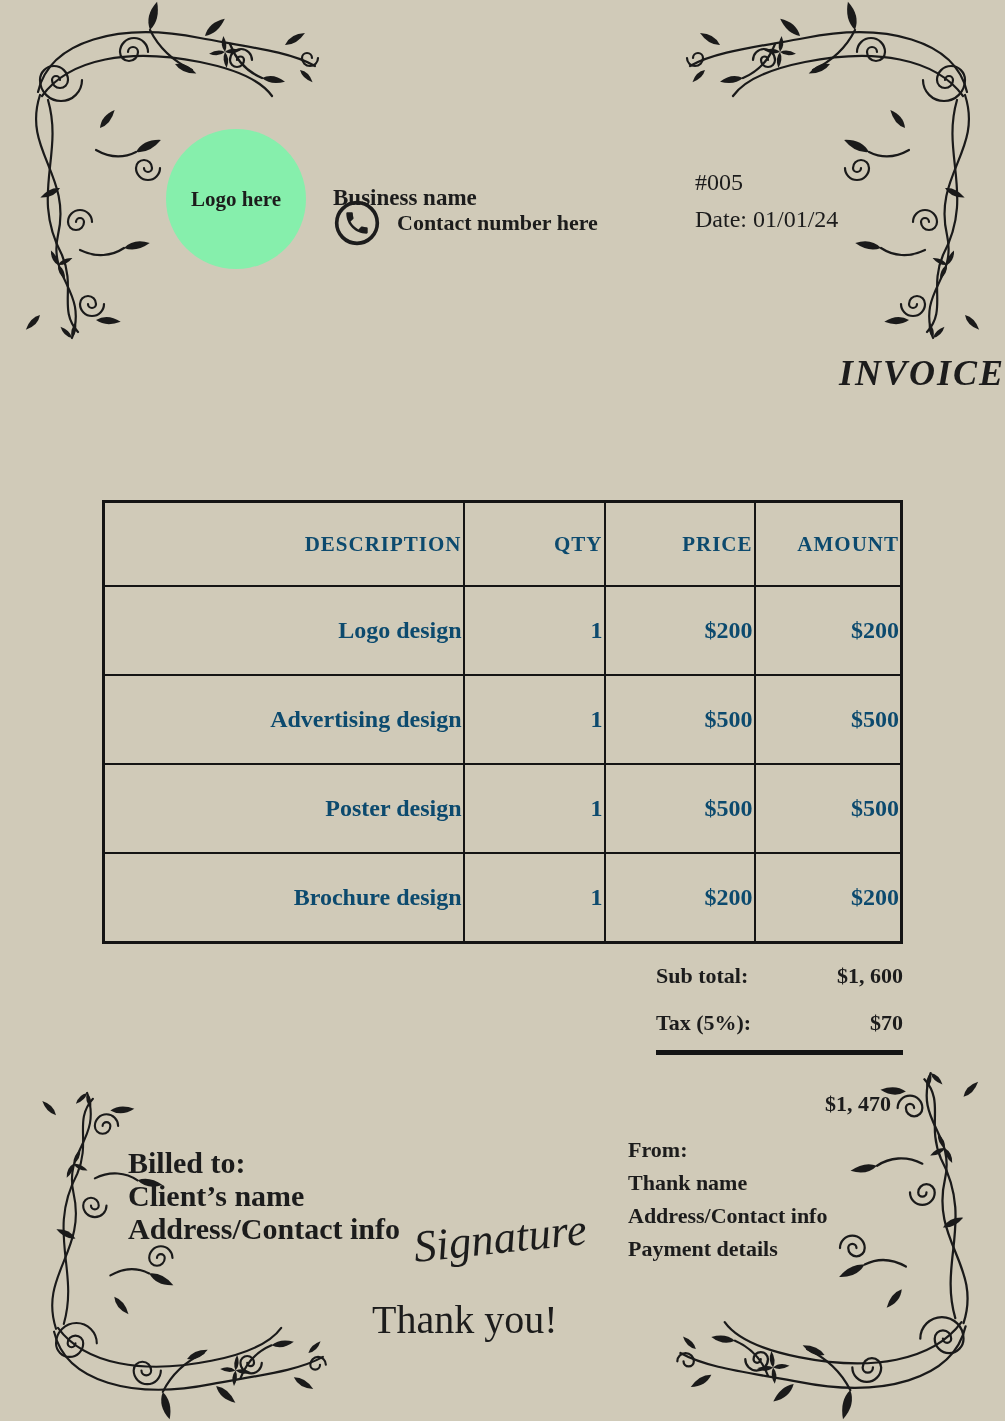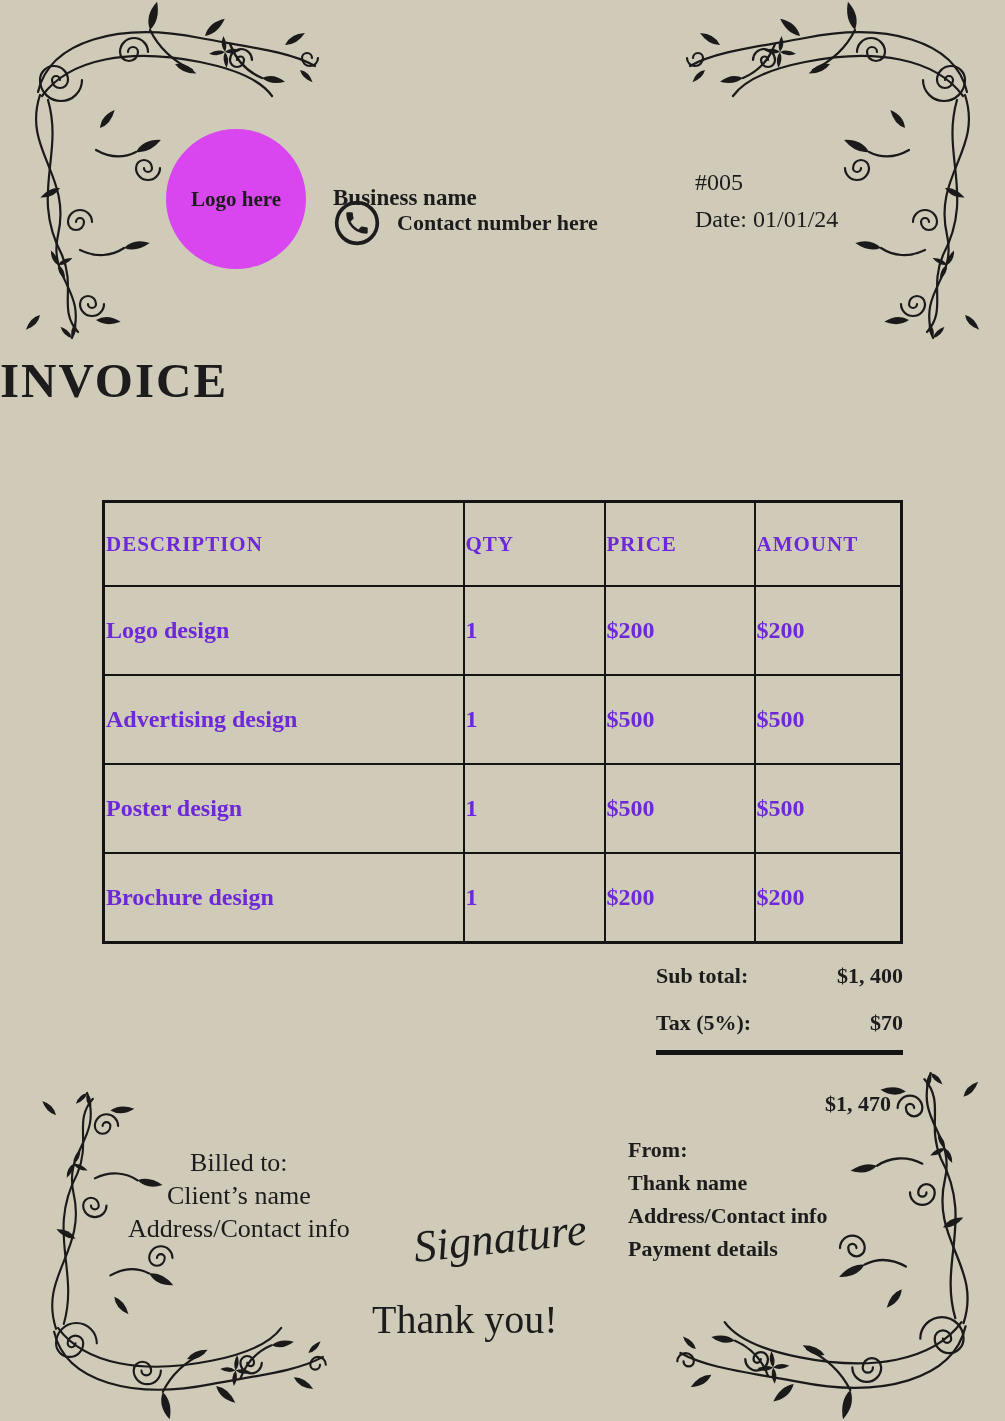--- a/index.html
+++ b/index.html
@@ -9,52 +9,52 @@
     font-family:"Liberation Serif","DejaVu Serif",serif;
   }
   .flourish{position:absolute;width:320px;height:340px;pointer-events:none;}
   #fl-tl{top:0;left:0;}
   #fl-tr{top:0;right:0;transform:scaleX(-1);}
   #fl-bl{bottom:0;left:0;transform:scaleY(-1);width:345px;height:330px;}
   #fl-br{bottom:0;right:0;transform:scale(-1,-1);width:330px;height:350px;}
 
   .logo-circle{
     position:absolute;left:166px;top:129px;width:140px;height:140px;
-    border-radius:50%;background:#d946ef;display:flex;align-items:center;justify-content:center;
+    border-radius:50%;background:#86efac;display:flex;align-items:center;justify-content:center;
     font-weight:bold;font-size:21px;
   }
   .business-name{position:absolute;left:333px;top:185px;font-weight:bold;font-size:23px;}
   .phone-row{position:absolute;left:334px;top:200px;display:flex;align-items:center;gap:17px;}
   .phone-row svg{width:46px;height:46px;display:block;}
   .contact-text{font-weight:bold;font-size:22px;}
   .invoice-meta{position:absolute;left:695px;top:164px;font-size:24px;line-height:37px;}
 
   .page-title{
-    position:absolute;top:352px;left:0;width:100%;text-align:left;
-    font-weight:bold;font-size:49px;letter-spacing:2px;
+    position:absolute;top:352px;left:0;width:100%;text-align:right;
+    font-weight:bold;font-size:36px;letter-spacing:2px;font-style:italic;
   }
 
   table.items{
     position:absolute;left:102px;top:500px;width:798px;
     border-collapse:collapse;table-layout:fixed;
   }
   table.items th,table.items td{
-    border:2.5px solid #141414;text-align:left;vertical-align:middle;
-    font-weight:bold;color:#6d28d9;
+    border:2.5px solid #141414;text-align:right;vertical-align:middle;
+    font-weight:bold;color:#0c4a6e;
   }
   table.items{border:3px solid #141414;}
   table.items th{height:80px;font-size:21px;letter-spacing:1px;}
   table.items td{height:85px;font-size:24px;}
 
   .totals{position:absolute;left:656px;top:963px;width:247px;font-weight:bold;font-size:22px;}
   .totals .trow{display:flex;justify-content:space-between;align-items:baseline;margin-bottom:21px;}
   .totals .rule{border-bottom:5px solid #141414;margin-top:-7px;}
   .totals .grand{display:flex;justify-content:flex-end;margin-top:36px;padding-right:12px;text-align:right;}
 
-  .billed-to{position:absolute;left:128px;top:1146px;font-weight:normal;font-size:26px;line-height:33px;text-align:center;}
+  .billed-to{position:absolute;left:128px;top:1146px;font-weight:bold;font-size:30px;line-height:33px;}
   .from-block{position:absolute;left:628px;top:1133px;font-weight:bold;font-size:22px;line-height:33px;}
 
   .signature{
     position:absolute;left:372px;top:1212px;width:256px;text-align:center;
     font-style:italic;font-size:45px;transform:rotate(-6deg);
     font-family:"Liberation Serif",serif;
   }
   .thank-you{
     position:absolute;left:372px;top:1296px;width:256px;text-align:left;
     font-weight:normal;font-size:40px;
@@ -185,21 +185,21 @@
       <td>1</td>
       <td>$200</td>
       <td>$200</td>
     </tr>
   </tbody>
 </table>
 
 <div class="totals">
   <div class="trow">
     <span>Sub total:</span>
-    <span>$1, 400</span>
+    <span>$1, 600</span>
   </div>
   <div class="trow">
     <span>Tax (5%):</span>
     <span>$70</span>
   </div>
   <div class="rule"></div>
   <div class="grand">
     <span>$1, 470</span>
   </div>
 </div>

